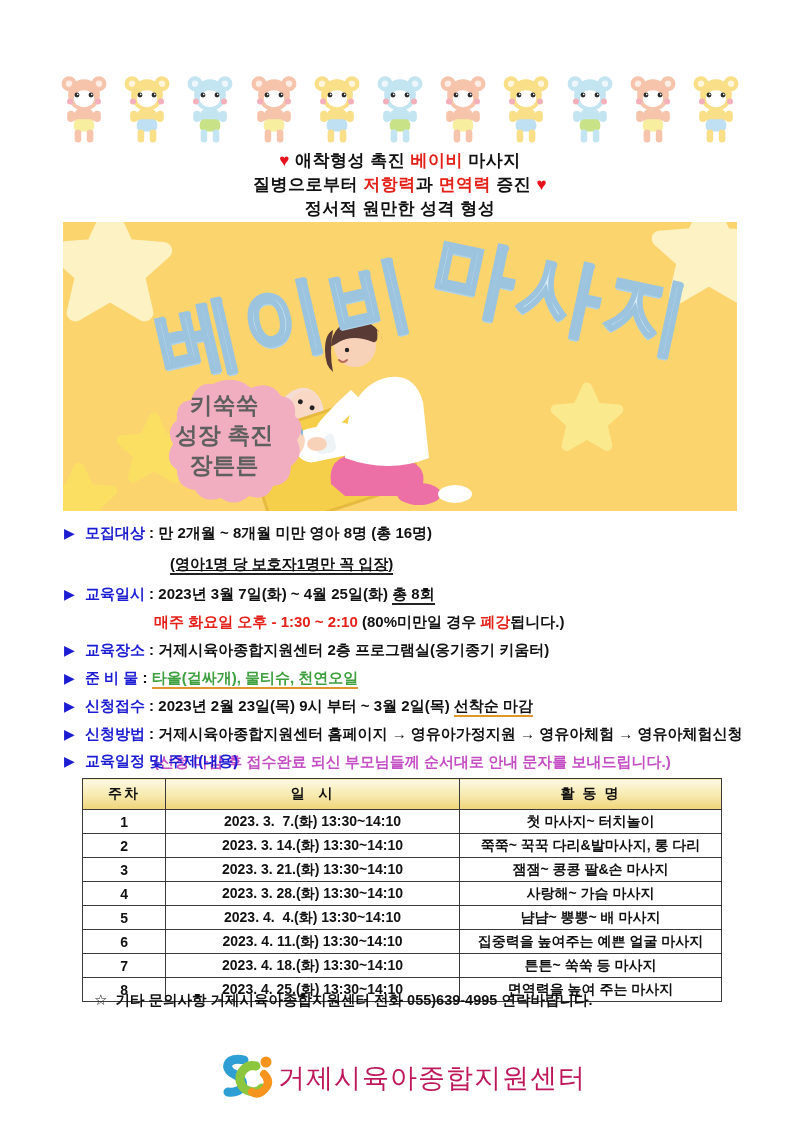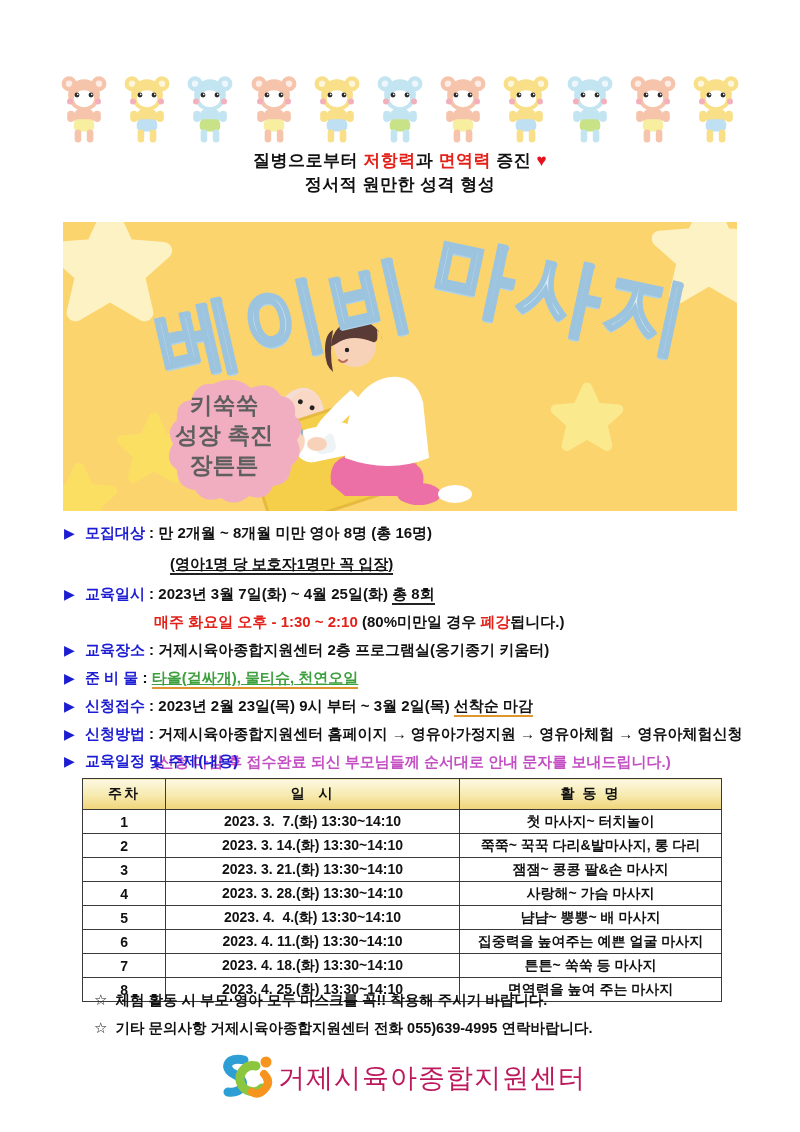--- a/index.html
+++ b/index.html
@@ -32,21 +32,21 @@
   .bubble-text{position:absolute;left:96px;top:168px;width:130px;text-align:center;
     font-size:23px;font-weight:bold;color:#5f5f5f;line-height:30px;}
   
   .info{position:absolute;top:524px;left:64px;width:700px;font-size:15px;font-weight:bold;}
   .info .line{margin-bottom:9px;white-space:nowrap;}
   .info .sub{margin-left:90px;}
   .info .sub1{margin-left:106px;margin-top:12px;margin-bottom:11px;text-decoration:underline;}
   .blue{color:#1c1cd2;}
   .bullet{color:#1c1cd2;font-size:14px;margin-right:6px;}
   .u-dark{border-bottom:2px solid #222;padding-bottom:1px;}
-  .green-u{color:#3d9f3d;border-bottom:2px solid #e0962f;padding-bottom:1px;text-decoration:underline;}
+  .green-u{color:#3d9f3d;border-bottom:2px solid #e0962f;padding-bottom:1px;}
   .u-orange{border-bottom:2px solid #e0962f;padding-bottom:1px;}
   .purple{color:#c44fc4;}
   
   .sched-title{position:absolute;top:752px;left:64px;font-size:15px;font-weight:bold;}
   table.sched{position:absolute;top:778px;left:82px;width:640px;border-collapse:collapse;
     font-size:14px;font-weight:bold;text-align:center;}
   table.sched th,table.sched td{border:1.5px solid #3a3a3a;white-space:pre;}
   table.sched th{height:28px;background:linear-gradient(#fdf9e3,#f6e9ad 55%,#f0d478);letter-spacing:2px;}
   table.sched td{height:21px;font-weight:600;}
   table.sched .c-week{width:13%;}
@@ -119,20 +119,21 @@
     </svg>
   <svg class="bear">
       <use href="#bear"></use>
     </svg>
   <svg class="bear">
       <use href="#bear"></use>
     </svg>
 </div>
 
 <div class="tagline">
+  <div><span class="heart">♥</span> <span>애착형성 촉진 </span><span class="red">베이비</span><span> 마사지</span></div>
   <div><span>질병으로부터 </span><span class="red">저항력</span><span>과 </span><span class="red">면역력</span><span> 증진 </span><span class="heart">♥</span></div>
   <div>정서적 원만한 성격 형성</div>
 </div>
 
 <div class="banner">
   <svg class="scene" width="674" height="289" viewBox="0 0 674 289">
 
     <g>
         <use href="#star" x="-18" y="-22" width="130" height="130" style="fill:#fdf2c4;stroke:#fdf2c4"></use>
       </g>
@@ -282,21 +283,20 @@
   </tr>
   <tr>
     <td>8</td>
         <td>2023. 4. 25.(화) 13:30~14:10</td>
         <td>면역력을 높여 주는 마사지</td>
   </tr>
 </tbody>
   </table>
 
 <div class="notes">
-  <div><span class="star">☆</span><span>체험 활동 시 부모·영아 모두 마스크를 꼭!! 착용해 주시기 바랍니다.</span></div>
   <div><span class="star">☆</span><span>기타 문의사항 거제시육아종합지원센터 전화 055)639-4995 연락바랍니다.</span></div>
 </div>
 
 <div class="logo">
   <svg width="62" height="52" viewBox="0 0 62 52">
     <path d="M30,8 C14,4 8,16 20,22 C34,28 30,42 14,40" fill="none" stroke="#2e9fd4" stroke-width="9" stroke-linecap="round"></path>
     <path d="M42,14 a13,13 0 1 0 6,22" fill="none" stroke="#8cc63f" stroke-width="9" stroke-linecap="round"></path>
     <path d="M50,22 q8,8 0,16 q-6,6 -12,2" fill="none" stroke="#f7941e" stroke-width="8" stroke-linecap="round"></path>
     <circle cx="52" cy="10" r="5.5" fill="#f7941e"></circle>
   </svg>

